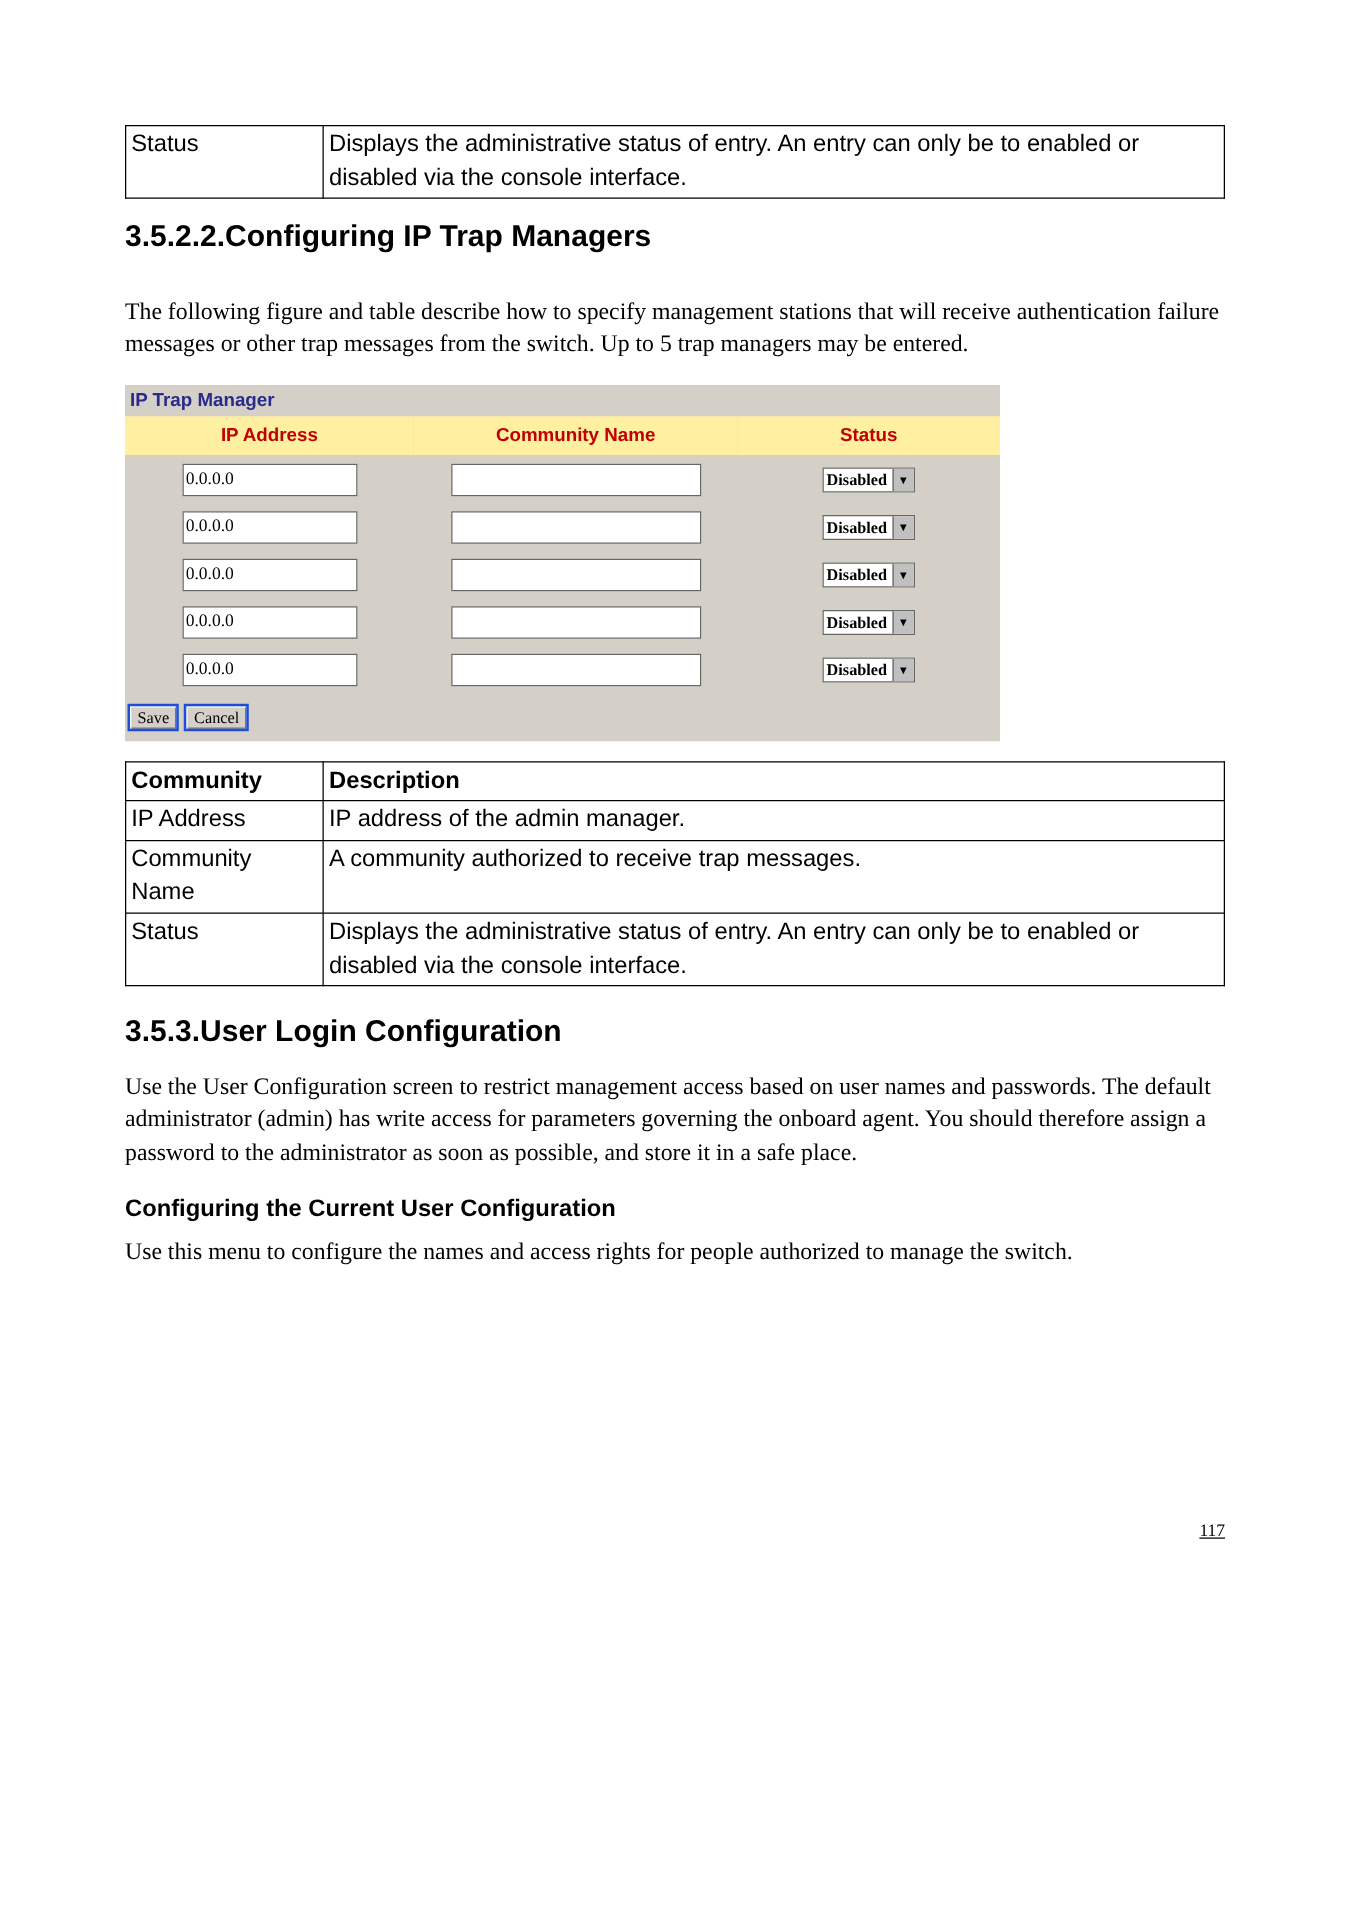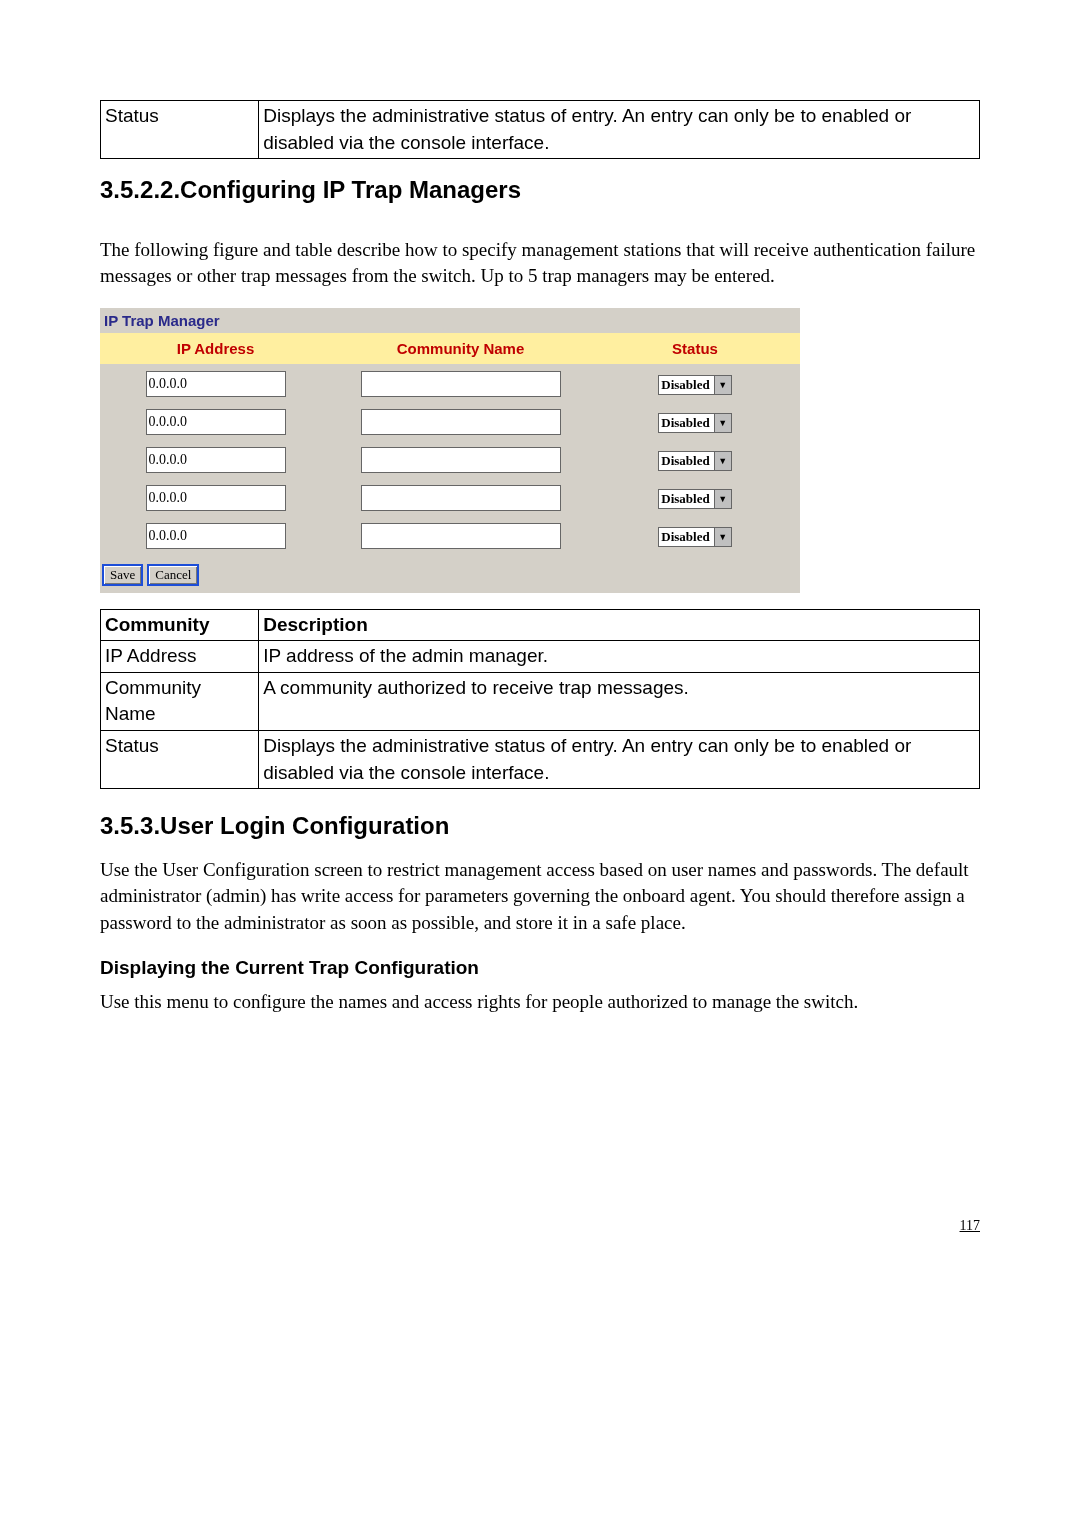--- a/index.html
+++ b/index.html
@@ -235,17 +235,17 @@
     <td>Status</td>
     <td>Displays the administrative status of entry. An entry can only be to enabled or disabled via the console interface.</td>
   </tr>
 </tbody>
   </table>
 
 <h2 class="section-2">3.5.3.User Login Configuration</h2>
 
 <p class="body-text">Use the User Configuration screen to restrict management access based on user names and passwords. The default administrator (admin) has write access for parameters governing the onboard agent. You should therefore assign a password to the administrator as soon as possible, and store it in a safe place.</p>
 
-<p class="bold-sub">Displaying the Current Trap Configuration</p>
+<p class="bold-sub">Configuring the Current User Configuration</p>
 
 <p class="body-text">Use this menu to configure the names and access rights for people authorized to manage the switch.</p>
 
 <div class="page-num">117</div>
 
 </body></html>

